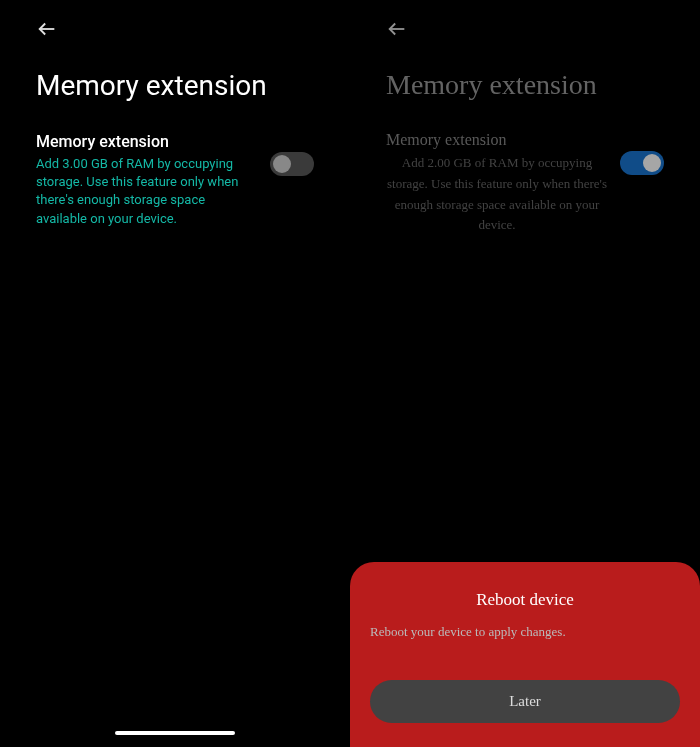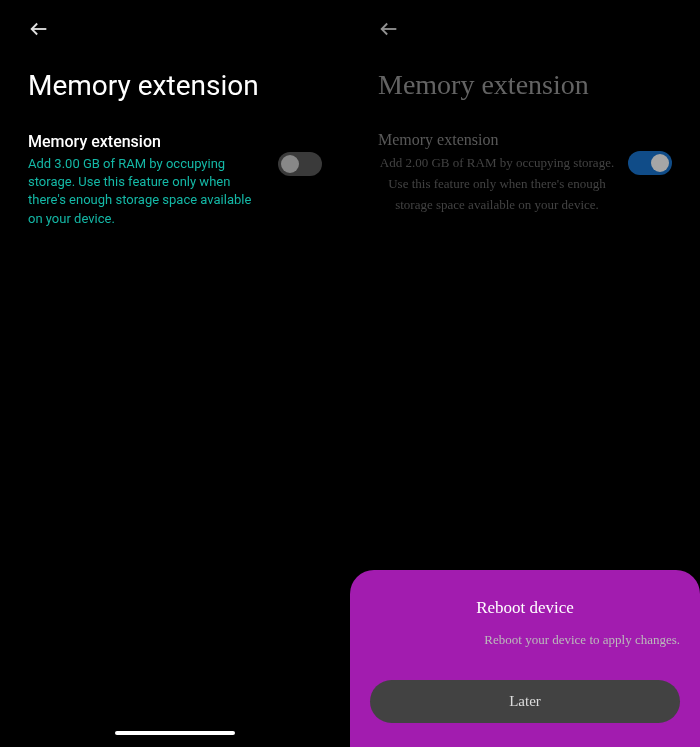--- a/index.html
+++ b/index.html
@@ -14,21 +14,21 @@
       display: flex;
       font-family: -apple-system, BlinkMacSystemFont, 'Segoe UI', Roboto, sans-serif;
       overflow: hidden;
       position: relative;
     }
     .screen {
       width: 350px;
       height: 747px;
       background: #000;
       position: relative;
-      padding: 18px 28px;
+      padding: 18px 36px;
     }
     .screen-right {
       opacity: 0.65;
     }
     .back-arrow {
       color: #e0e0e0;
       font-size: 22px;
       margin-bottom: 24px;
       cursor: pointer;
     }
@@ -113,38 +113,38 @@
       width: 120px;
       height: 4px;
       background: #fff;
       border-radius: 2px;
     }
     .dialog {
       position: absolute;
       bottom: 0;
       left: 350px;
       width: 350px;
-      background: #a21caf;
+      background: #b91c1c;
       border-top-left-radius: 24px;
       border-top-right-radius: 24px;
       padding: 28px 20px 24px 20px;
     }
     .dialog-title {
       color: #fff;
       font-size: 17px;
       text-align: center;
       font-family: 'Comic Sans MS', cursive;
       margin-bottom: 14px;
     }
     .dialog-message {
       color: #bbb;
       font-size: 13px;
-      text-align: right;
-      font-family: 'Comic Sans MS', cursive;
-      margin-bottom: 32px;
+      text-align: left;
+      font-family: 'Comic Sans MS', cursive;
+      margin-bottom: 40px;
     }
     .dialog-buttons {
       display: flex;
       gap: 12px;
       justify-content: flex-start;
     }
     .dialog-button {
       flex: 1;
       padding: 13px 0;
       border-radius: 24px;

